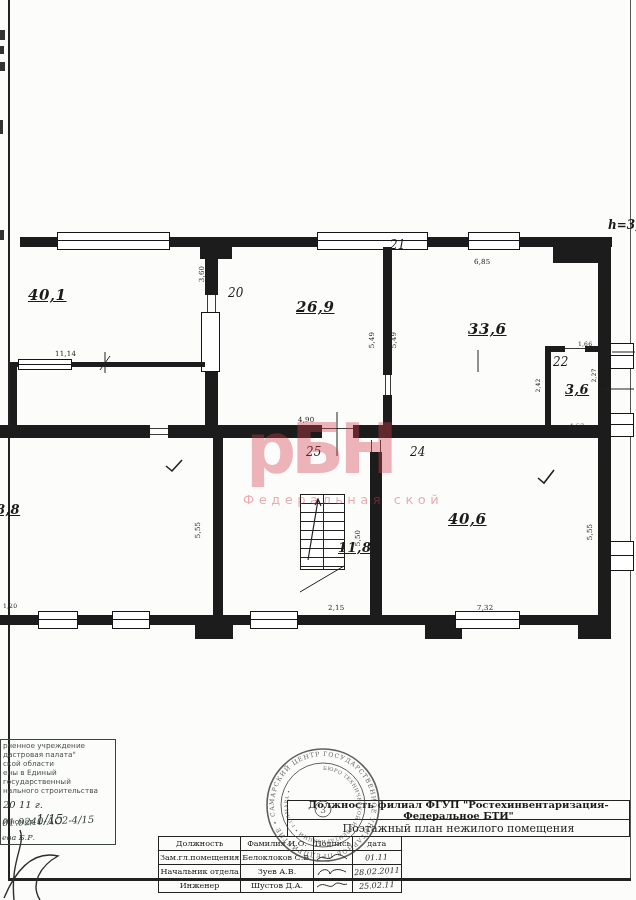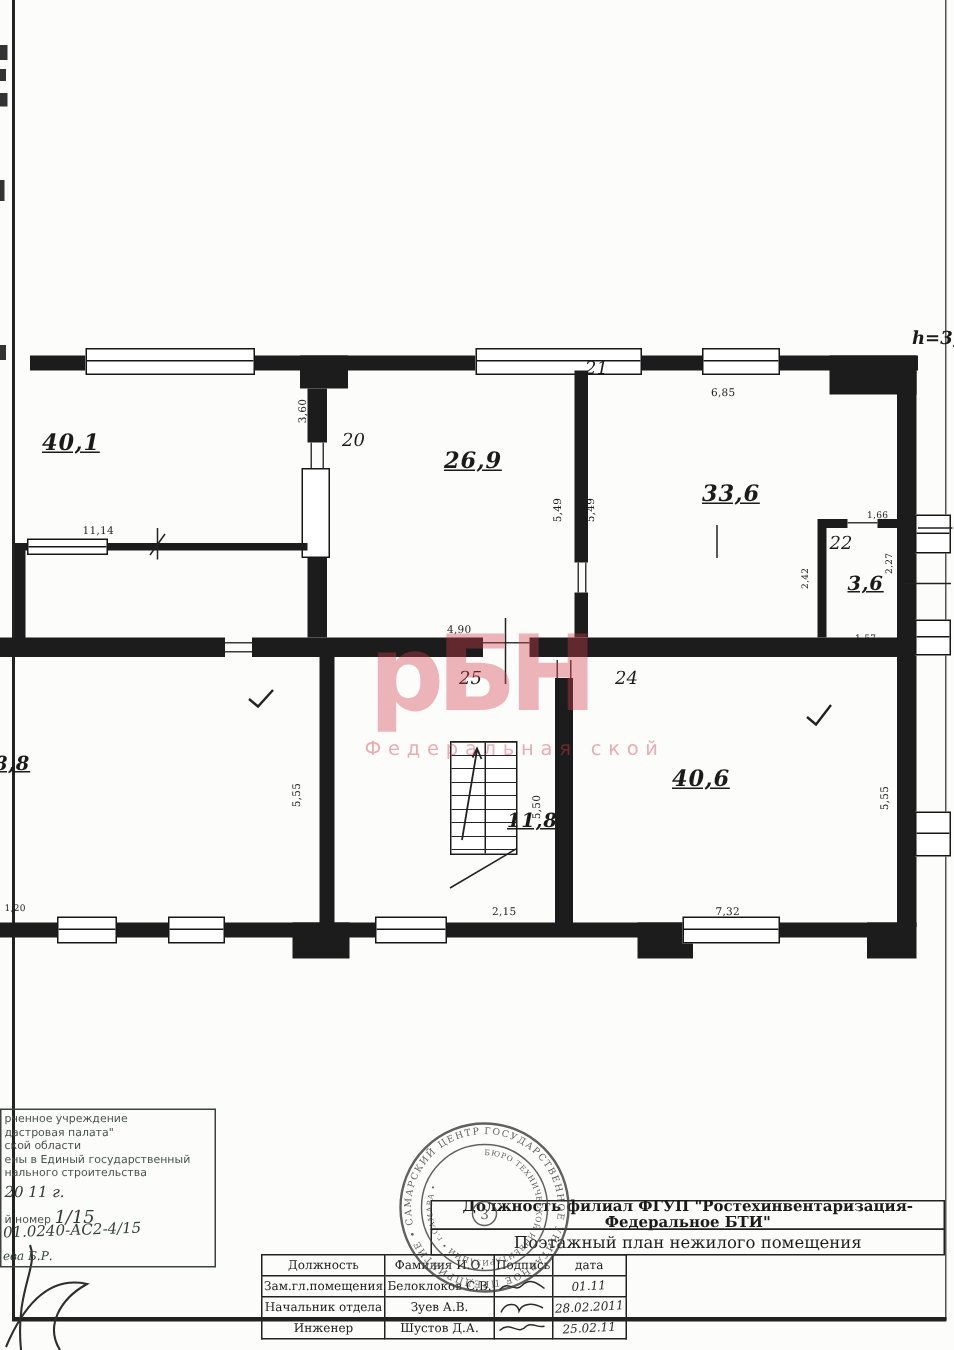--- a/index.html
+++ b/index.html
@@ -24,33 +24,33 @@
   
   .stairs{position:absolute;left:300px;top:494px;width:45px;height:76px;border:1.2px solid #1c1c1c;
           box-sizing:border-box;background:repeating-linear-gradient(180deg,#fff 0,#fff 8px,#222 8px,#222 9px);}
   .stairs::after{content:'';position:absolute;left:50%;top:0;bottom:0;border-left:1px solid #222;}
   
   .wm-big{position:absolute;left:246px;top:414px;font-family:"DejaVu Sans",sans-serif;
           font-weight:bold;font-size:70px;letter-spacing:-5px;color:rgba(209,62,77,0.38);line-height:1;}
   .wm-small{position:absolute;left:243px;top:492px;font-family:"DejaVu Sans",sans-serif;
             font-size:13px;letter-spacing:4.5px;color:rgba(209,62,77,0.42);}
   
-  .cstamp{position:absolute;left:0;top:739px;width:144px;height:106px;border:1.5px solid #3c423f;
+  .cstamp{position:absolute;left:0;top:739px;width:116px;height:106px;border:1.5px solid #3c423f;
           box-sizing:border-box;padding:2px 1px 0 2px;color:#48514c;font-size:7.3px;line-height:1.23;
           font-family:"DejaVu Sans",sans-serif;overflow:hidden;}
   .cstamp .hl{font-style:italic;font-family:"DejaVu Serif",serif;color:#2e3a35;}
   .hand{position:absolute;font-style:italic;color:#33403a;font-family:"DejaVu Serif",serif;}
   
   .tb-box{position:absolute;border:1.5px solid #222;box-sizing:border-box;background:transparent;
           display:flex;align-items:center;justify-content:center;text-align:center;}
   .tb-org{left:287px;top:800px;width:343px;height:20px;font-weight:bold;font-size:10px;}
   .tb-doc{left:287px;top:819px;width:343px;height:18px;font-weight:normal;font-size:11px;}
   .tb-addr{left:392px;top:836px;width:238px;height:52px;font-style:italic;font-weight:bold;
            font-size:9px;line-height:1.5;}
-  table.staff{position:absolute;left:174px;top:836px;width:234px;height:52px;border-collapse:collapse;
+  table.staff{position:absolute;left:158px;top:836px;width:234px;height:52px;border-collapse:collapse;
               font-size:8px;}
   table.staff td{border:1px solid #222;padding:0 1px;text-align:center;height:13px;overflow:hidden;white-space:nowrap;}
   .sigdate{font-style:italic;font-size:8px;transform:rotate(-3deg);display:inline-block;color:#2b2b2b;}
   .seal{position:absolute;left:253px;top:735px;opacity:0.82;z-index:6;}
   .edge-mark{position:absolute;left:0;background:#333;}
   svg{display:block;}
 </style>
 </head>
 <body>
 

